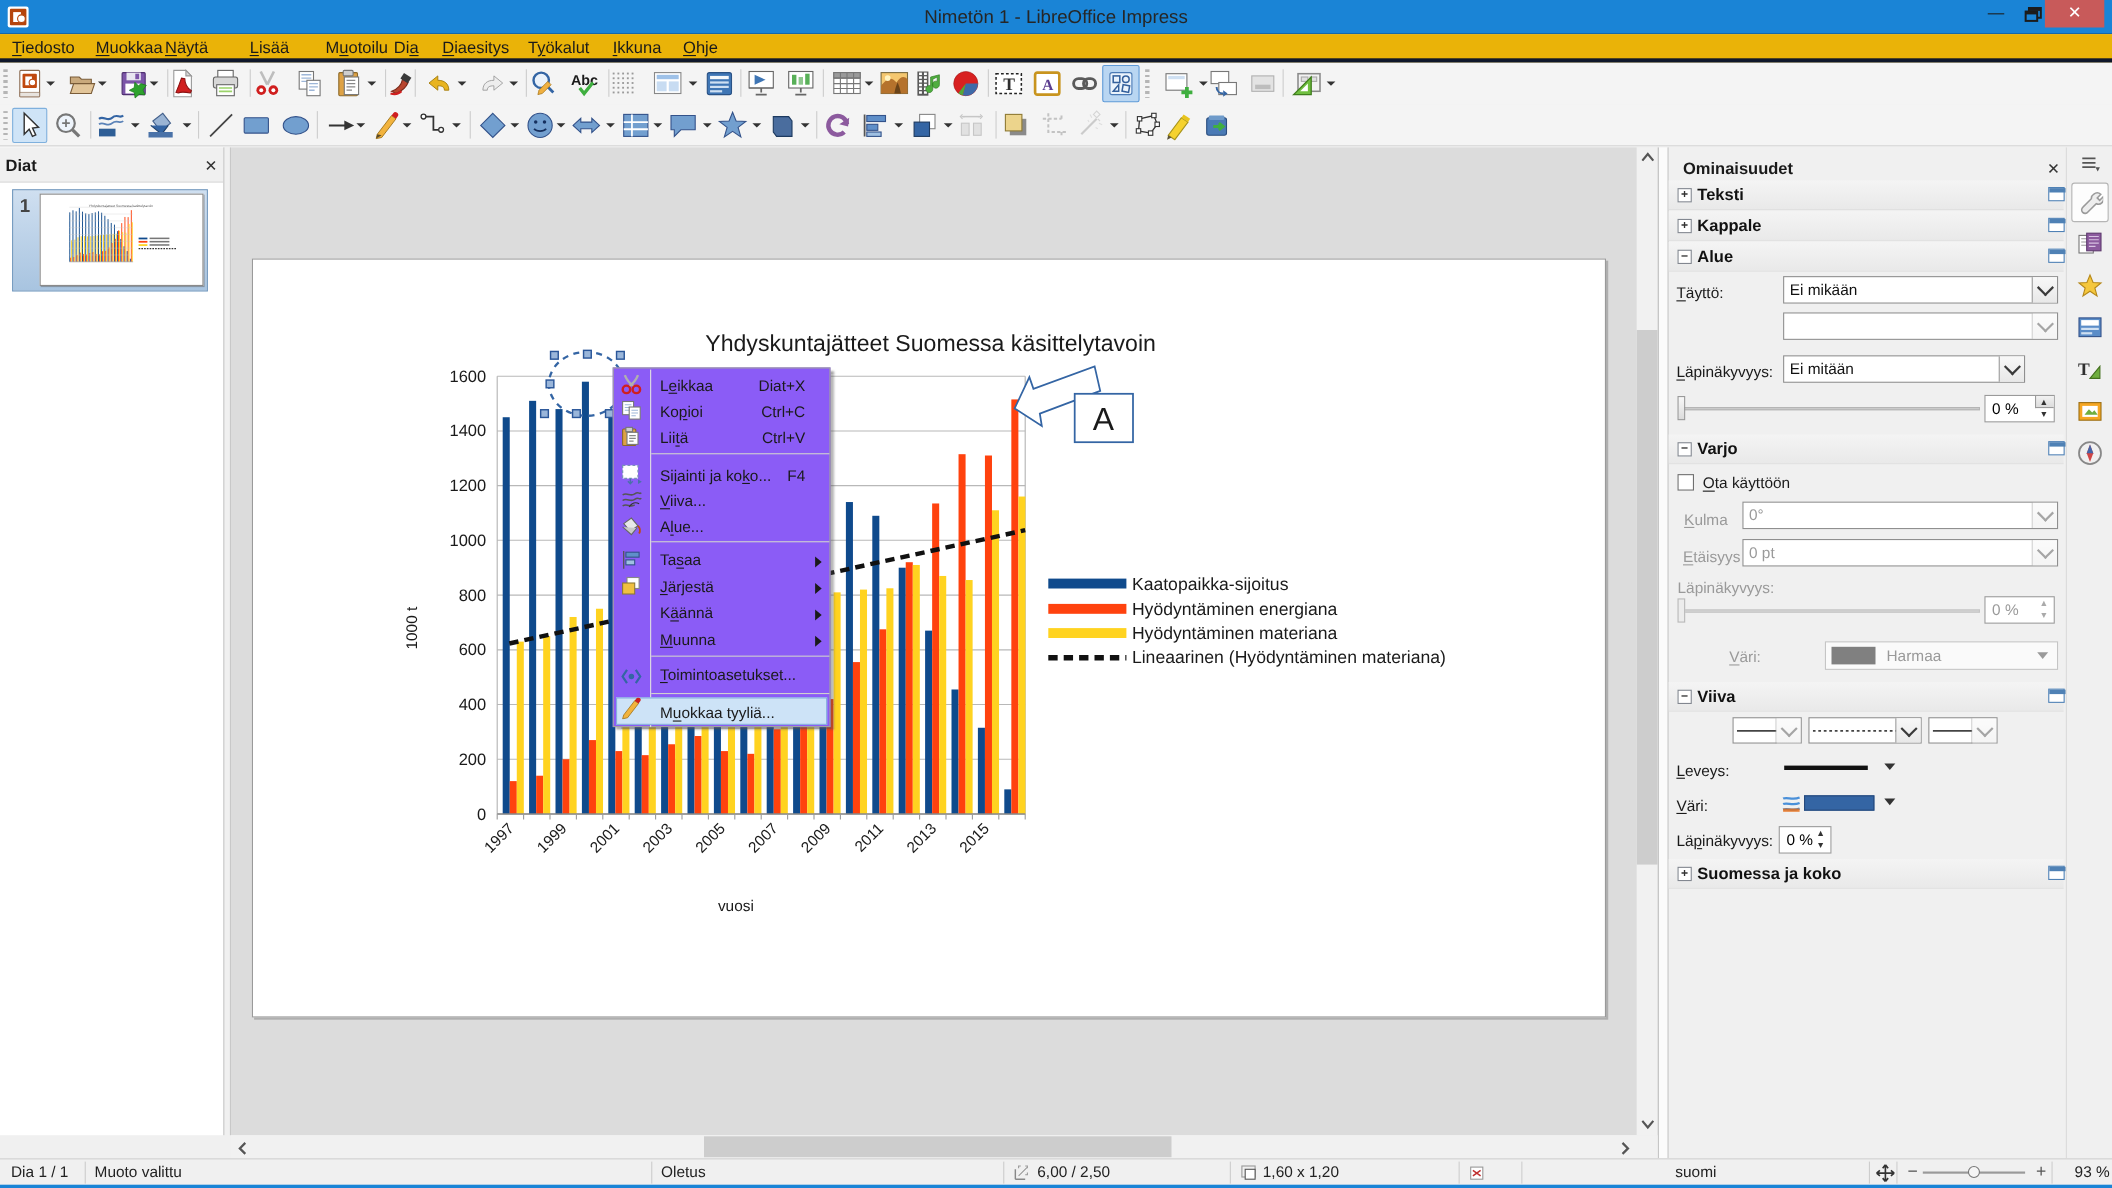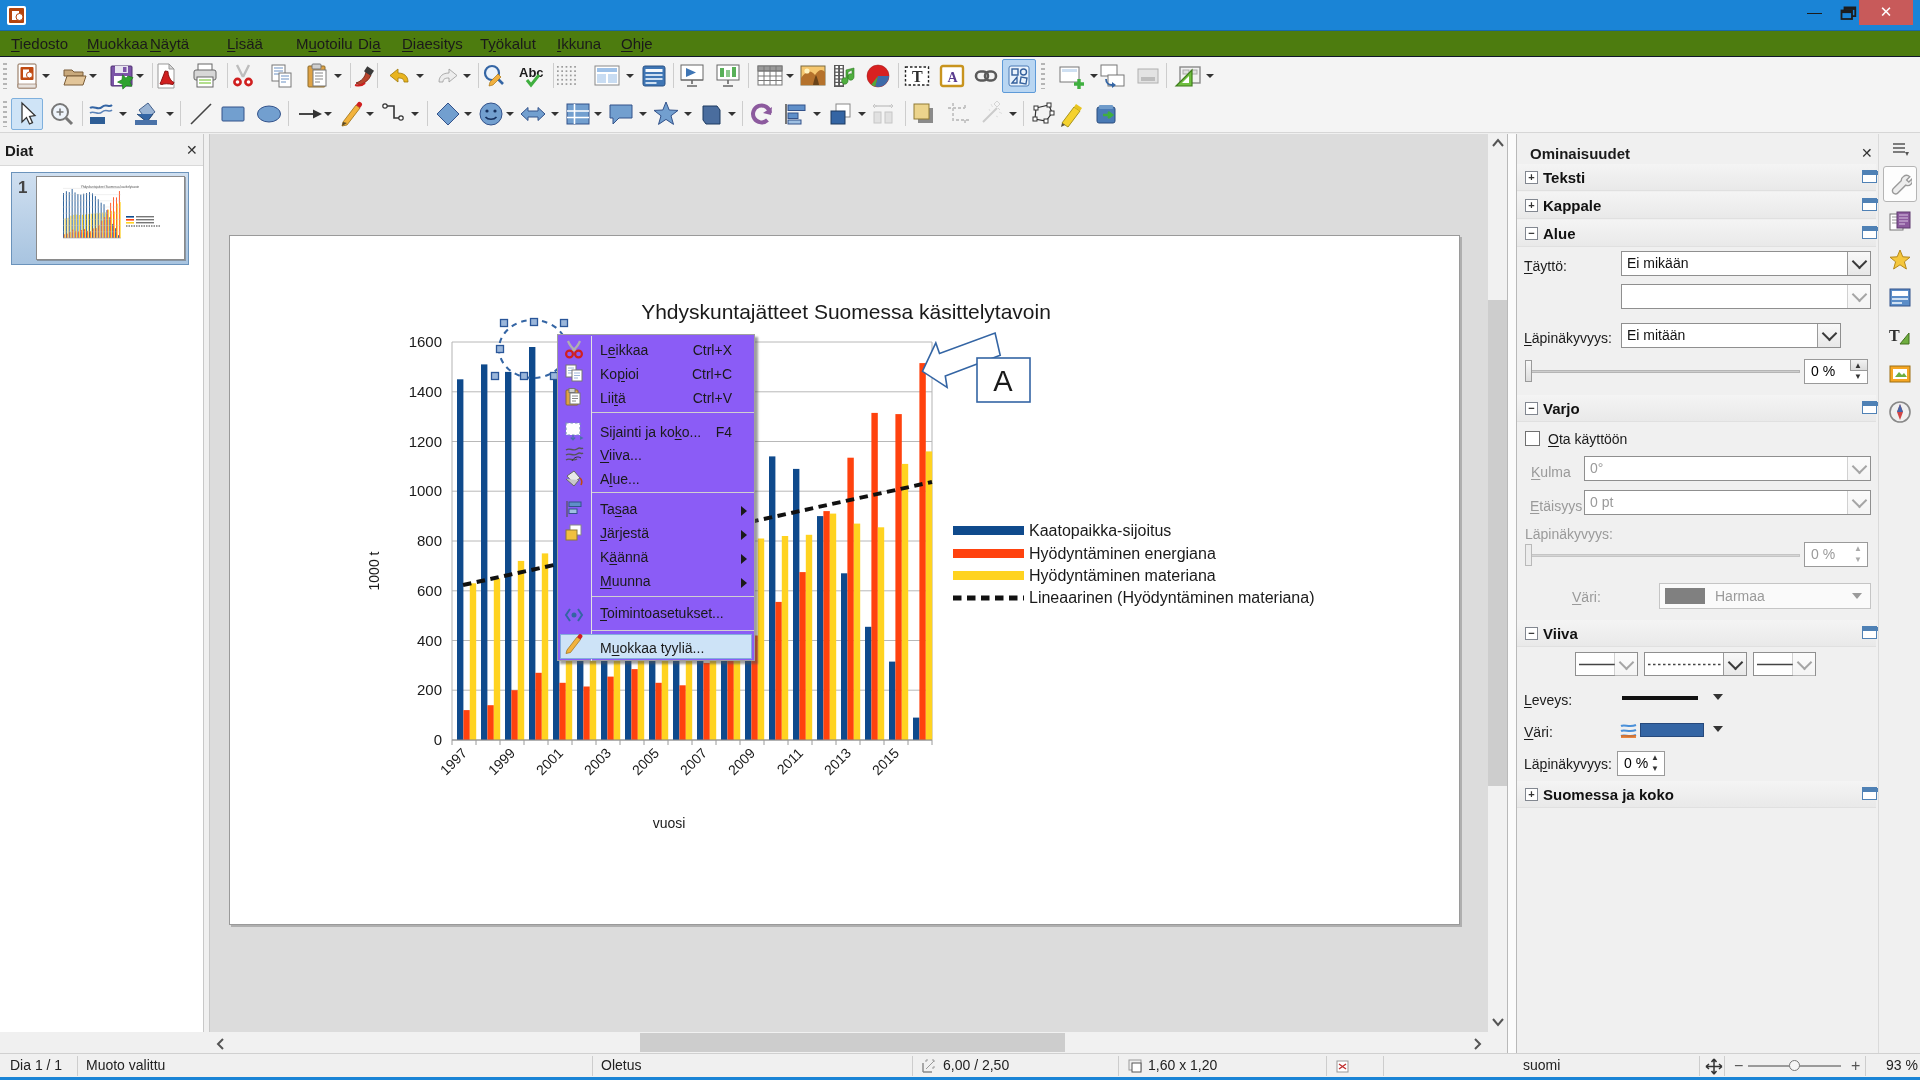--- a/index.html
+++ b/index.html
@@ -6,21 +6,21 @@
 #app{position:absolute;left:0;top:0;width:1920px;height:1080px;background:#f0f0f0}
 .abs{position:absolute}
 
 #titlebar{left:0;top:0;width:1920px;height:31px;background:#1a84d6;border-bottom:1px solid #1668a8}
 #title-ic{left:6px;top:5px;width:21px;height:21px}
 #title-text{left:0;top:0;width:1920px;height:30px;text-align:center;line-height:31px;font-size:17px;color:#262626}
 #btn-min{left:1800px;top:0;width:29px;height:29px;color:#1c1c1c;font-size:15px;text-align:center;line-height:24px}
 #btn-max{left:1834px;top:0;width:29px;height:29px}
 #btn-close{left:1859px;top:0;width:54px;height:25px;background:#c85a5a;color:#fff;text-align:center;line-height:24px;font-size:15px}
 
-#menubar{left:0;top:31px;width:1920px;height:26px;background:#4d7c0f;border-bottom:1px solid #0f172a}
+#menubar{left:0;top:31px;width:1920px;height:26px;background:#eab308;border-bottom:4px solid #0f172a}
 .menu-item{position:absolute;top:0;height:26px;line-height:26px;font-size:15px;color:#1a1a1a}
 u.m{text-decoration:underline;text-underline-offset:2px}
 
 #tb1{left:0;top:57px;width:1920px;height:38px;background:#f4f4f4}
 #tb2{left:0;top:95px;width:1920px;height:38px;background:#f4f4f4;border-bottom:1px solid #d6d6d6}
 .grip{position:absolute;left:3px;top:6px;width:4px;height:26px;background-image:repeating-linear-gradient(180deg,#b5b5b5 0 2px,transparent 2px 5px)}
 .tsep{position:absolute;top:6px;width:1px;height:25px;background:#cdcdcd}
 .tarr{position:absolute;top:17px;width:0;height:0;border-left:4px solid transparent;border-right:4px solid transparent;border-top:4px solid #333}
 .pressed{background:#cfe4f7;border:1px solid #7fb0dd;border-radius:2px}
 
@@ -58,20 +58,21 @@
 #statusbar{left:0;top:1053px;width:1920px;height:24px;background:#f0f0f0;border-top:1px solid #d0d0d0;font-size:14px;color:#222}
 #blueline{left:0;top:1077px;width:1920px;height:3px;background:#1a84d6}
 .st{position:absolute;top:3px}
 .stsep{position:absolute;top:2px;width:1px;height:20px;background:#cdcdcd}
 
 #hscroll{left:210px;top:1032px;width:1297px;height:21px;background:#f1f1f1}
 </style></head>
 <body>
 <div id="app">
 <div class="abs" id="titlebar"></div>
+<div class="abs" id="title-text">Nimetön 1 - LibreOffice Impress</div>
 <svg class="abs" id="title-ic" viewBox="0 0 21 21">
       <rect x="1" y="1" width="19" height="19" rx="2" fill="#fff"></rect>
       <rect x="3" y="3" width="15" height="15" rx="1" fill="#b5440c"></rect>
       <rect x="6" y="6" width="7" height="9" fill="#fff"></rect>
       <circle cx="13.5" cy="12" r="3.5" fill="#fff" stroke="#b5440c"></circle>
     </svg>
 <div class="abs" id="btn-min">—</div>
 <svg class="abs" id="btn-max" viewBox="0 0 29 29">
       <g fill="none" stroke="#1c1c1c" stroke-width="1.8">
         <rect x="7.5" y="10.5" width="10.5" height="8.5"></rect>
@@ -915,21 +916,21 @@
       <div class="abs" style="left:1789px;top:6px;width:11px;height:11px;border-radius:50%;background:#f5f5f5;border:1px solid #777"></div>
       <span class="st" style="left:1851px;font-size:16px;color:#555">+</span>
       <div class="stsep" style="left:1865px"></div>
       <span class="st" style="left:1886px">93 %</span>
     </div>
 <div class="abs" id="blueline"></div>
 <div class="abs" id="ctxmenu">
       <div class="vsepm"></div>
       <div class="mi" style="top:4px">
         <span class="lbl">L<u class="m">e</u>ikkaa</span>
-        <span class="sc">Ctrl+X</span>
+        <span class="sc">Diat+X</span>
       </div>
       <div class="mi" style="top:28px">
         <span class="lbl">Ko<u class="m">p</u>ioi</span>
         <span class="sc">Ctrl+C</span>
       </div>
       <div class="mi" style="top:52px">
         <span class="lbl">Lii<u class="m">t</u>ä</span>
         <span class="sc">Ctrl+V</span>
       </div>
       <div class="msep" style="top:77px"></div>

